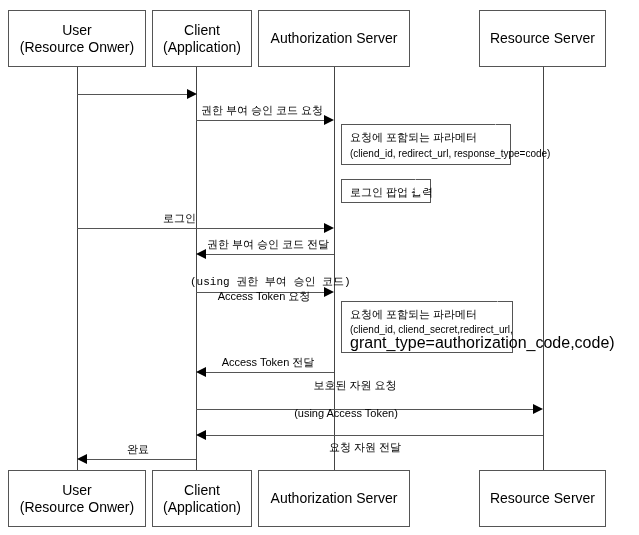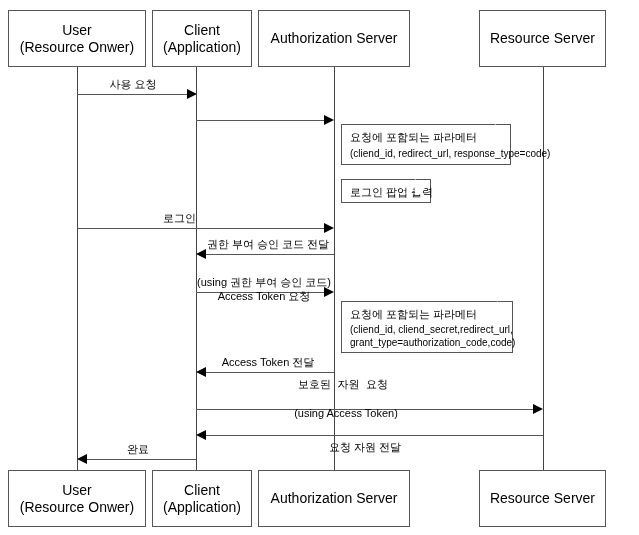--- a/index.html
+++ b/index.html
@@ -152,24 +152,24 @@
     <span class="ln">Resource Server</span>
   </div>
 
   <div class="lifeline" style="left:77px;  top:67px; height:403px;"></div>
   <div class="lifeline" style="left:196px; top:67px; height:403px;"></div>
   <div class="lifeline" style="left:334px; top:67px; height:403px;"></div>
   <div class="lifeline" style="left:543px; top:67px; height:403px;"></div>
 
   <div class="msg" style="left:77px; top:94px; width:112px;"></div>
   <div class="arrowhead right" style="left:187px; top:89px;"></div>
-  <div class="msg-label center" style="left:77px; top:78px; width:112px;">사용 요청</div>
 
   <div class="msg" style="left:196px; top:120px; width:129px;"></div>
   <div class="arrowhead right" style="left:324px; top:115px;"></div>
+  <div class="msg-label center" style="left:196px; top:104px; width:132px;">권한 부여 승인 코드 요청</div>
 
   <div class="note" style="left:341px; top:124px; width:170px; height:41px;">
     <span class="corner-line"></span>
     <span class="note-line title">요청에 포함되는 파라메터</span>
     <span class="note-line" style="font-size:10px;">(cliend_id, redirect_url, response_type=code)</span>
   </div>
 
   <div class="note" style="left:341px; top:179px; width:90px; height:24px;">
     <span class="corner-line"></span>
     <span class="note-line title">로그인 팝업 출력</span>
@@ -179,36 +179,36 @@
   <div class="arrowhead right" style="left:324px; top:223px;"></div>
   <div class="msg-label right" style="left:77px; top:212px; width:119px;">로그인</div>
 
   <div class="msg" style="left:206px; top:254px; width:128px;"></div>
   <div class="arrowhead left" style="left:196px; top:249px;"></div>
   <div class="msg-label center" style="left:202px; top:238px; width:132px;">권한 부여 승인 코드 전달</div>
 
   <div class="msg" style="left:196px; top:292px; width:129px;"></div>
   <div class="arrowhead right" style="left:324px; top:287px;"></div>
   <div class="msg-label center" style="left:190px; top:262px; width:148px;margin-top:28px;">Access Token 요청</div>
-  <div class="msg-label center" style="left:190px; top:276px; width:148px;">(using 권한 부여 승인 코드)</div>
+  <div class="msg-label center" style="left:190px; top:276px; width:148px;font-family:Liberation Mono, monospace;">(using 권한 부여 승인 코드)</div>
 
   <div class="note" style="left:341px; top:301px; width:172px; height:52px;">
     <span class="corner-line"></span>
     <span class="note-line title">요청에 포함되는 파라메터</span>
     <span class="note-line" style="font-size:10px; line-height:13px;">(cliend_id, cliend_secret,redirect_url,</span>
-    <span class="note-line" style="font-size:10px; line-height:13px;">grant_type=authorization_code,code)</span>
+    <span class="note-line" style="font-size:16px; line-height:13px;">grant_type=authorization_code,code)</span>
   </div>
 
   <div class="msg" style="left:206px; top:372px; width:128px;"></div>
   <div class="arrowhead left" style="left:196px; top:367px;"></div>
   <div class="msg-label center" style="left:202px; top:356px; width:132px;">Access Token 전달</div>
 
   <div class="msg" style="left:196px; top:409px; width:338px;"></div>
   <div class="arrowhead right" style="left:533px; top:404px;"></div>
-  <div class="msg-label center" style="left:263px; top:379px; width:160px;font-family:Liberation Mono, monospace;">보호된 자원 요청</div>
+  <div class="msg-label center" style="left:275px; top:379px; width:160px;">보호된 자원 요청</div>
   <div class="msg-label center" style="left:266px; top:393px; width:160px;margin-top:14px;">(using Access Token)</div>
 
   <div class="msg" style="left:206px; top:435px; width:337px;"></div>
   <div class="arrowhead left" style="left:196px; top:430px;"></div>
   <div class="msg-label center" style="left:290px; top:409px; width:150px;margin-top:32px;">요청 자원 전달</div>
 
   <div class="msg" style="left:87px; top:459px; width:109px;"></div>
   <div class="arrowhead left" style="left:77px; top:454px;"></div>
   <div class="msg-label center" style="left:82px; top:443px; width:112px;">완료</div>
 

